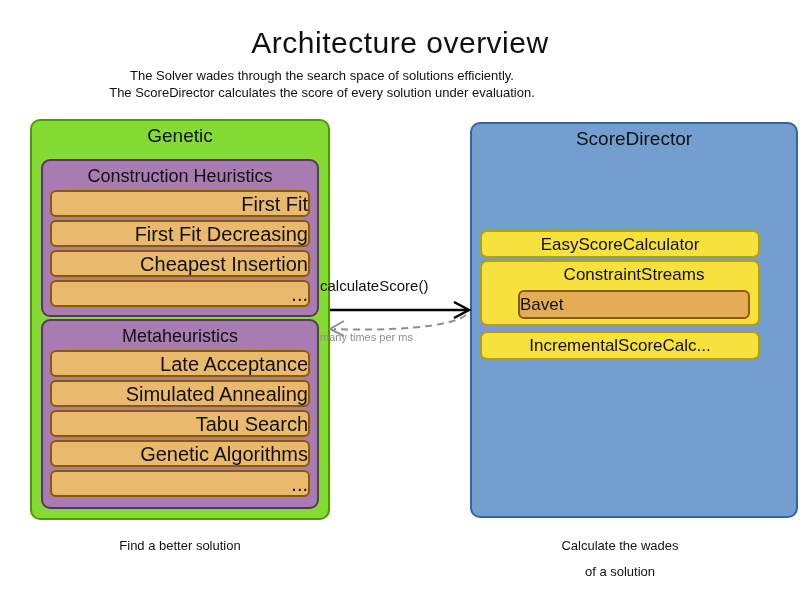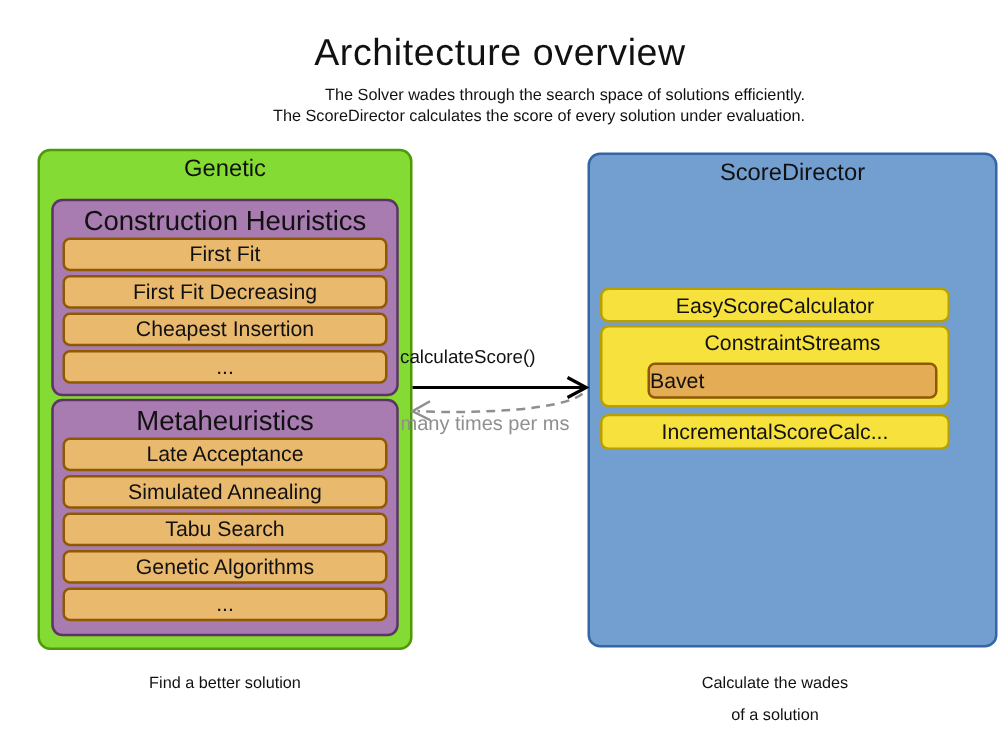--- a/index.html
+++ b/index.html
@@ -8,21 +8,21 @@
     font-family:"Liberation Sans", sans-serif; color:#111;
   }
   .canvas { position:relative; width:800px; height:600px; }
 
   .title {
     position:absolute; top:26px; left:0; width:800px;
     text-align:center; font-size:30px; letter-spacing:0.5px;
   }
   .subtitle {
     position:absolute; left:0; width:644px;
-    text-align:right; font-size:13px;
+    text-align:center; font-size:13px;
   }
   .s1 { top:68px; }
   .s2 { top:85px; }
 
   
   .solver-box {
     position:absolute; left:30px; top:119px; width:300px; height:401px;
     box-sizing:border-box; border-radius:10px;
     background:var(--solver-fill,#84DB33);
     border:2px solid var(--solver-border,#4E9A06);
@@ -31,27 +31,27 @@
 
   .group {
     position:absolute; left:9px; width:278px;
     box-sizing:border-box; border-radius:9px;
     background:var(--group-fill,#A87CB0);
     border:2px solid var(--group-border,#5C3566);
     padding:2px 7px 0 7px;
   }
   .group.ch   { top:38px;  height:158px; }
   .group.meta { top:198px; height:190px; }
-  .group-title { text-align:center; font-size:22px; height:27px; line-height:27px; }
+  .group-title { text-align:center; font-size:18px; height:27px; line-height:27px; }
   .item {
     height:27px; line-height:24px; margin-bottom:3px;
     box-sizing:border-box; border-radius:6px;
     background:var(--item-fill,#E9B96E);
     border:2px solid var(--item-border,#8F5902);
-    text-align:center; font-size:17px;
+    text-align:right; font-size:20px;
   }
 
   
   .sd-box {
     position:absolute; left:470px; top:122px; width:328px; height:396px;
     box-sizing:border-box; border-radius:10px;
     background:var(--scoredirector-fill,#729FCF);
     border:2px solid var(--scoredirector-border,#3465A4);
   }
   .calc {
@@ -77,21 +77,21 @@
   .arrow-svg { position:absolute; left:320px; top:272px; width:160px; height:75px; }
   .arrow-solid  { stroke:var(--arrow-solid,#000000); stroke-width:2.5; fill:none; }
   .arrow-dashed { stroke:var(--arrow-dashed,#8F8F8F); stroke-width:2; fill:none; }
   .dash { stroke-dasharray:7 5; }
   .arrow-label {
     position:absolute; left:320px; top:277px; width:160px;
     text-align:left; font-size:15px;
   }
   .arrow-sublabel {
     position:absolute; left:320px; top:331px; width:136px;
-    text-align:center; font-size:16px; color:var(--arrow-dashed,#8F8F8F);
+    text-align:left; font-size:11px; color:var(--arrow-dashed,#8F8F8F);
   }
 
   
   .caption { position:absolute; top:533px; width:300px; text-align:center; font-size:13px; line-height:26px; }
   .caption-left  { left:30px; }
   .caption-right { left:470px; }
 </style>
 </head>
 <body>
 

